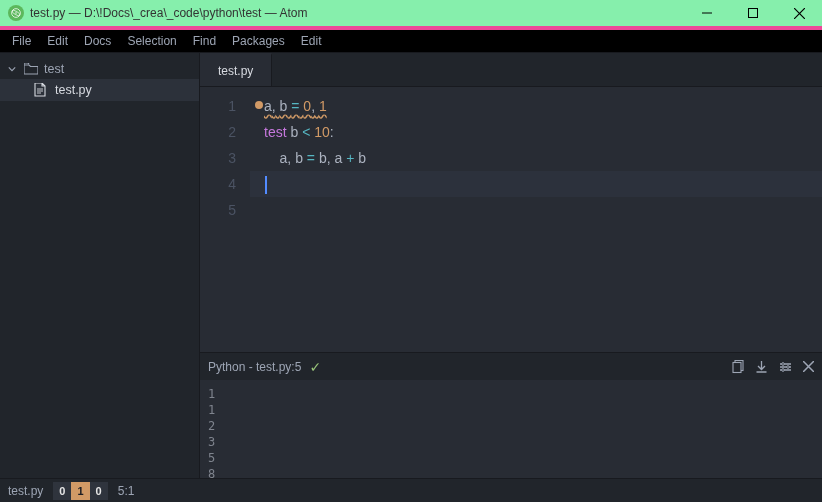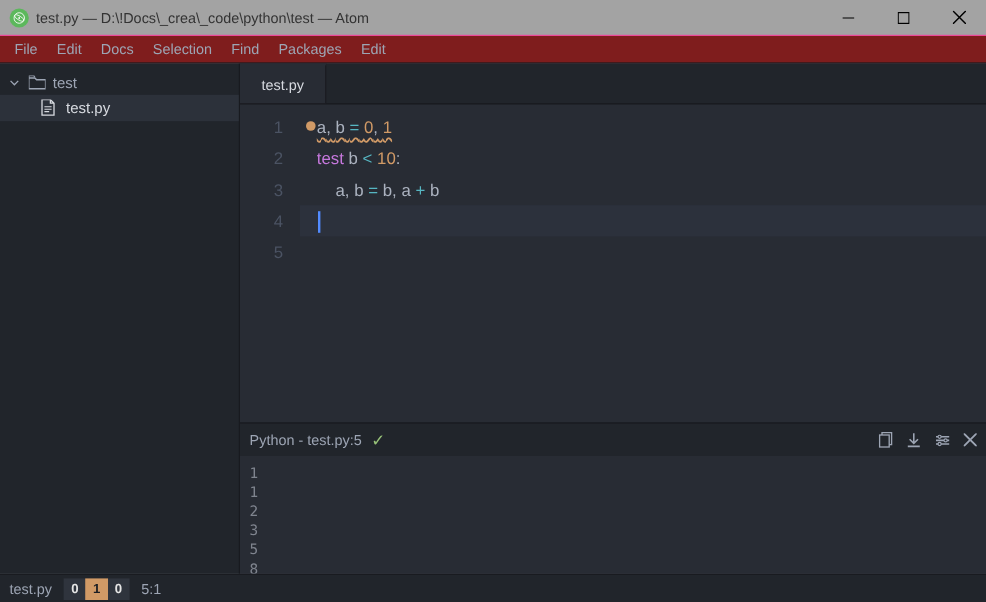--- a/index.html
+++ b/index.html
@@ -1,24 +1,24 @@
 <!DOCTYPE html>
 <html><head>
 <meta charset="utf-8">
 <style>
   * { box-sizing: border-box; margin: 0; padding: 0; font-family: "Segoe UI", Arial, sans-serif; }
   html, body { width: 822px; height: 502px; overflow: hidden; background: #fff; }
-  .titlebar { height: 30px; background: #a3a3a3; display: flex; align-items: center; border-bottom: 1px solid #ec4899; }
+  .titlebar { height: 30px; background: #86efac; display: flex; align-items: center; border-bottom: 4px solid #ec4899; }
   .title-icon { width: 16px; height: 16px; margin: 0 6px 0 8px; border-radius: 50%; background: #5cb85c; display:flex; align-items:center; justify-content:center; }
   .title-icon svg { width:10px; height:10px; }
   .title-text { font-size: 12px; color: #333; flex: 0 0 auto; }
   .title-spacer { flex: 1; }
   .win-btn { width: 46px; height: 30px; display:flex; align-items:center; justify-content:center; color:#222; font-size:14px; }
 
-  .menubar { height: 23px; background: #7f1d1d; display:flex; align-items:center; padding: 0 4px; border-bottom:1px solid #181a1f; }
+  .menubar { height: 23px; background: #000000; display:flex; align-items:center; padding: 0 4px; border-bottom:1px solid #181a1f; }
   .menu-item { color:#9da5b4; font-size:12px; padding: 2px 8px; cursor:default; }
 
   .workspace { display:flex; height: calc(502px - 30px - 23px - 24px); background:#282c34; }
   .tree-view { width: 200px; background:#21252b; border-right:1px solid #181a1f; color:#9da5b4; font-size:12.5px; padding-top:6px; }
   .tree-root { display:flex; align-items:center; gap:6px; padding:3px 8px; cursor:default; }
   .tree-root .chev { width:10px; }
   .tree-file { display:flex; align-items:center; gap:7px; padding:4px 8px 4px 34px; color:#d7dae0; background:#2c313a; }
   .tree-file .ficon { width:14px; text-align:center; }
 
   .editor-area { flex:1; background:#282c34; display:flex; flex-direction:column; min-width:0; }

